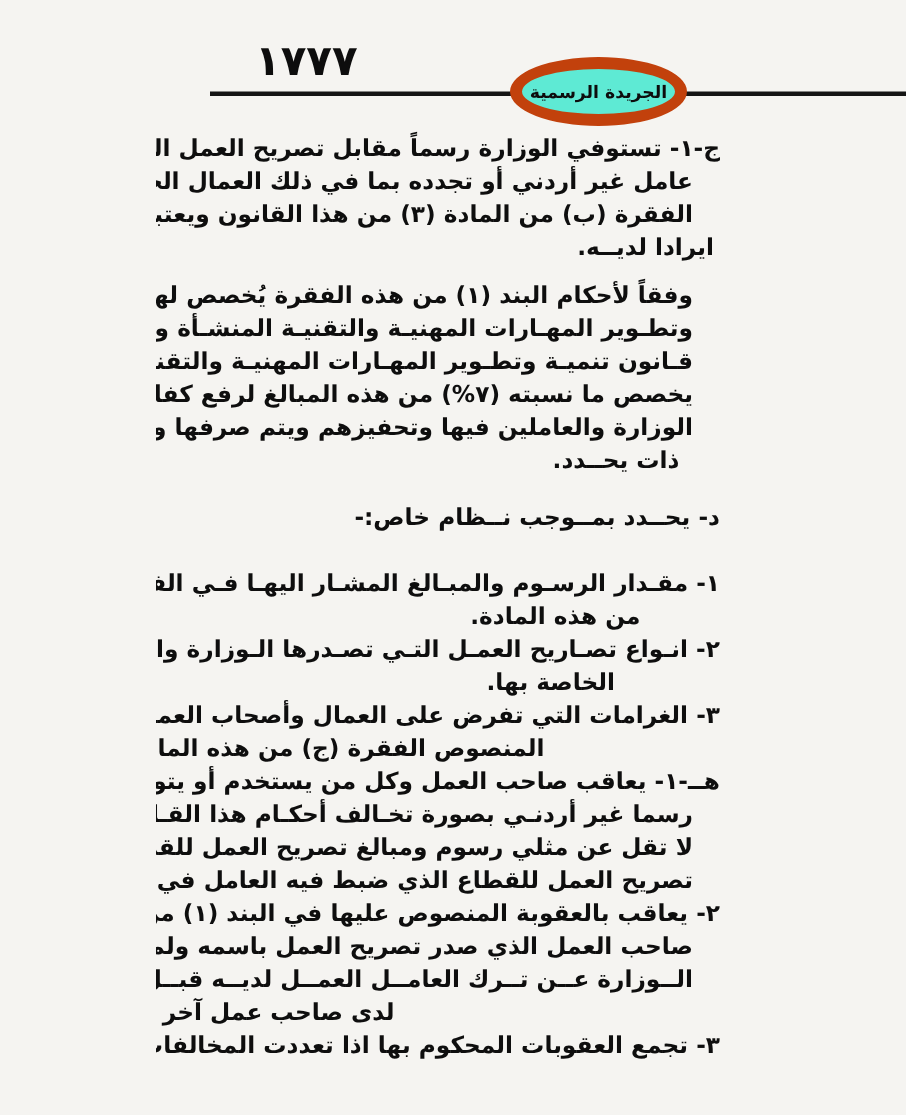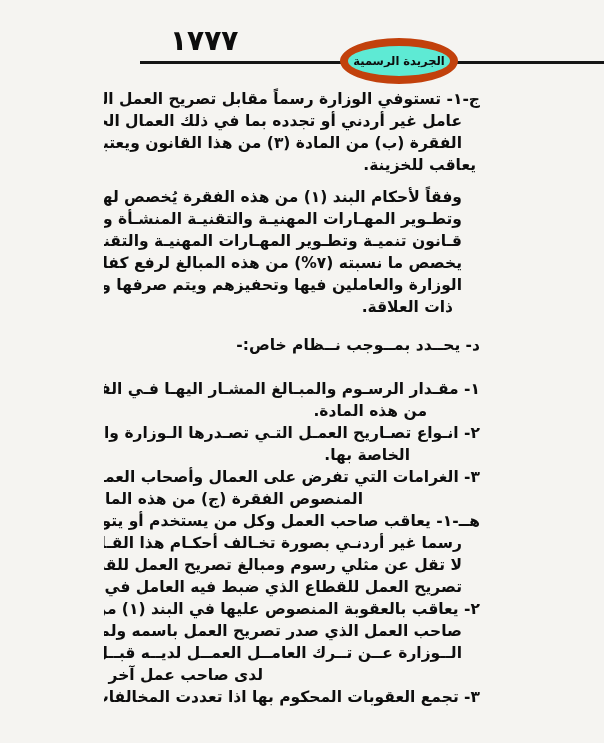--- a/index.html
+++ b/index.html
@@ -50,30 +50,30 @@
   <div class="badge">
     <span>الجريدة الرسمية</span>
   </div>
 
   <div class="body">
 
     <div class="para">
       <div class="ln">ج-١- تستوفي الوزارة رسماً مقابل تصريح العمل الذي تصدره لكل</div>
       <div class="ln" style="padding-right:18px">عامل غير أردني أو تجدده بما في ذلك العمال الخاضعون لأحكام</div>
       <div class="ln" style="padding-right:18px">الفقرة (ب) من المادة (٣) من هذا القانون ويعتبر هذا الرسم</div>
-      <div class="ln" style="padding-right:4px">يعاقب للخزينة.</div>
+      <div class="ln" style="padding-right:4px">ايرادا لديــه.</div>
     </div>
 
     <div class="para gap10">
       <div class="ln" style="padding-right:18px">وفقاً لأحكام البند (١) من هذه الفقرة يُخصص لهيئـة تنميـة</div>
       <div class="ln" style="padding-right:18px">وتطـوير المهـارات المهنيـة والتقنيـة المنشـأة وفقـاً لأحكـام</div>
       <div class="ln" style="padding-right:18px">قـانون تنميـة وتطـوير المهـارات المهنيـة والتقنيـة، علـى أن</div>
       <div class="ln" style="padding-right:18px">يخصص ما نسبته (٧%) من هذه المبالغ لرفع كفاءة وقدرات</div>
       <div class="ln" style="padding-right:18px">الوزارة والعاملين فيها وتحفيزهم ويتم صرفها وفقاً للتشريعات</div>
-      <div class="ln" style="padding-right:27px">ذات العلاقة.</div>
+      <div class="ln" style="padding-right:27px">ذات يحــدد.</div>
     </div>
 
     <div class="para gap16">
       <div class="ln">د- يحــدد بمــوجب نــظام خاص:-</div>
     </div>
 
     <div class="para gap18">
       <div class="ln">١- مقـدار الرسـوم والمبـالغ المشـار اليهـا فـي الفقـرة (ج)</div>
       <div class="ln" style="padding-right:53px">من هذه المادة.</div>
     </div>

